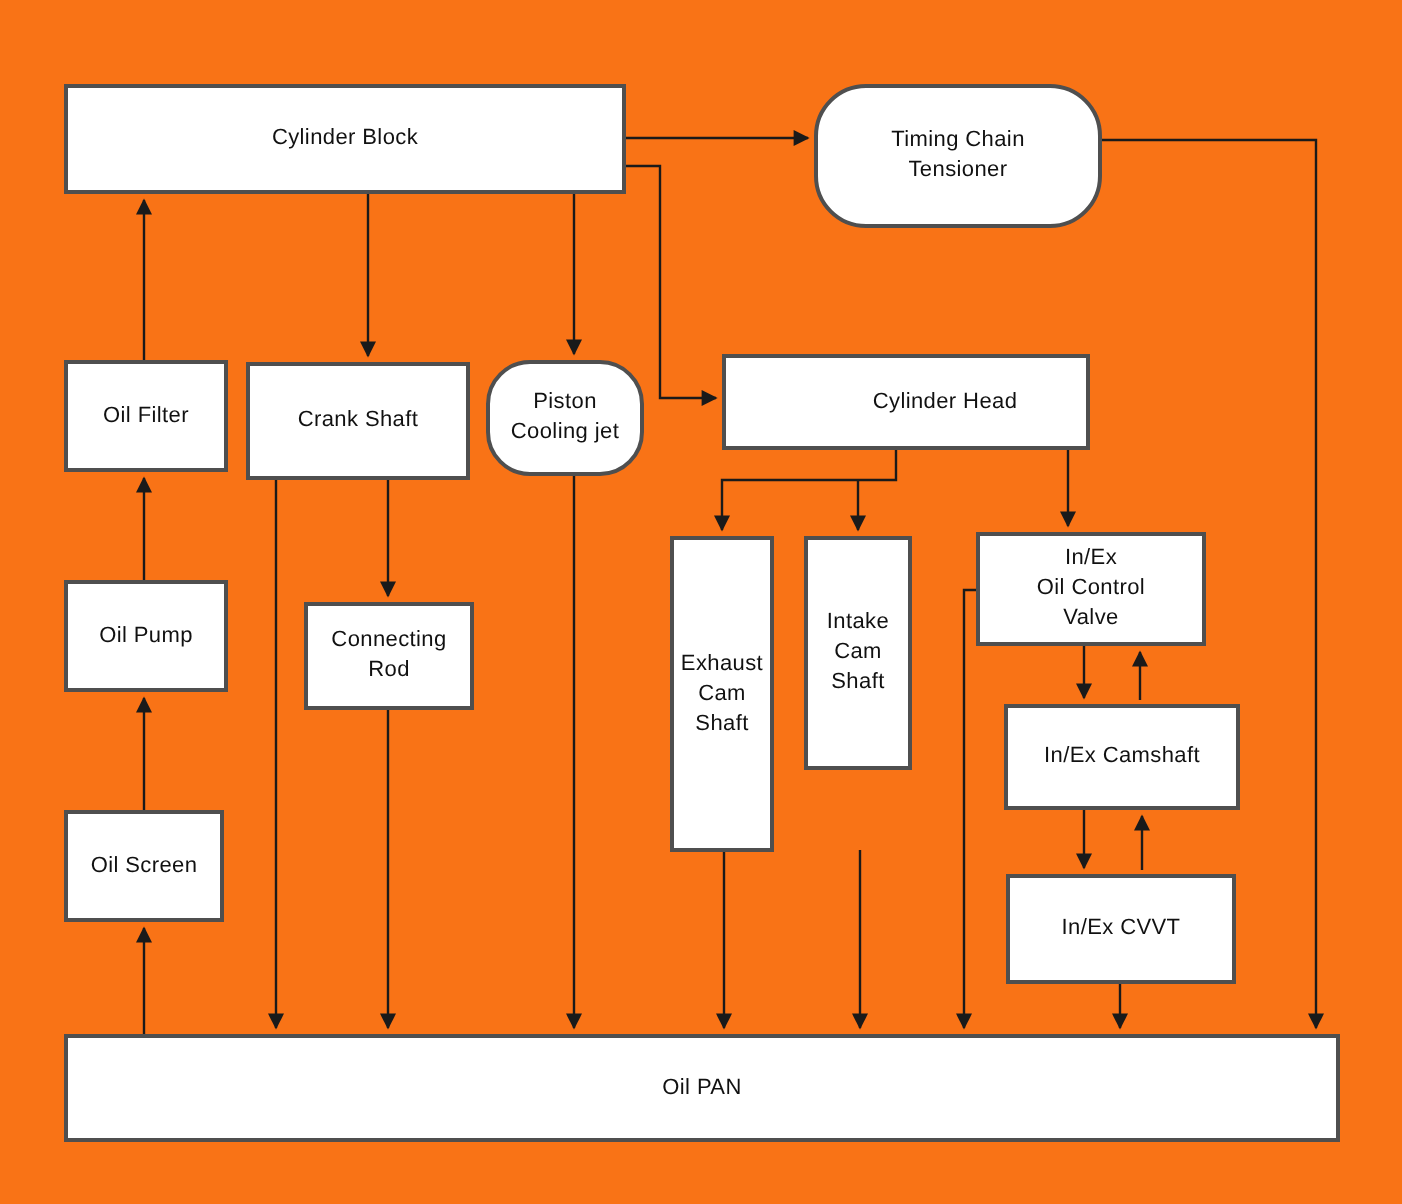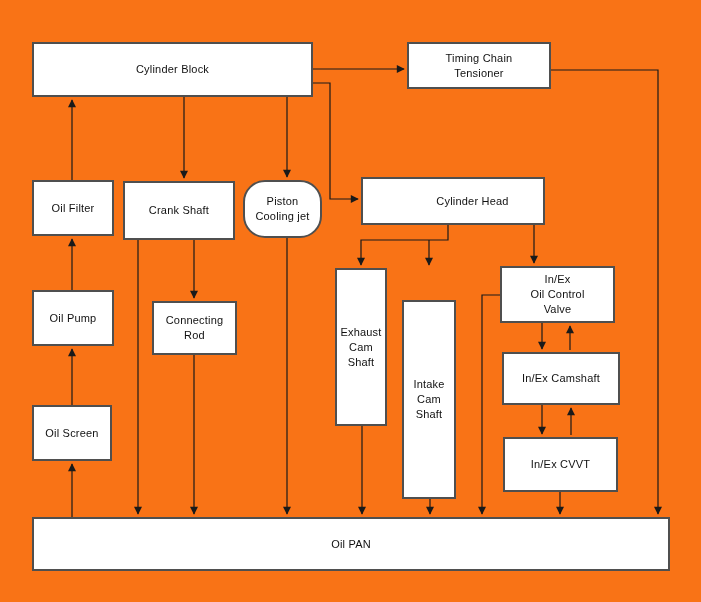--- a/index.html
+++ b/index.html
@@ -33,31 +33,31 @@
     justify-content: center;
     text-align: center;
     font-size: 11px;
     line-height: 15px;
     color: #111111;
     white-space: pre-line;
     letter-spacing: 0.2px;
   }
   
   .n-cylinder-block      { left: 32px;  top: 42px;  width: 281px; height: 55px; }
-  .n-timing-chain        { left: 407px; top: 42px;  width: 144px; height: 47px; }
+  .n-timing-chain        { left: 407px; top: 42px;  width: 144px; height: 72px; border-radius: 26px; }
   .n-oil-filter          { left: 32px;  top: 180px; width: 82px;  height: 56px; }
   .n-crank-shaft         { left: 123px; top: 181px; width: 112px; height: 59px; }
   .n-piston-cooling-jet  { left: 243px; top: 180px; width: 79px;  height: 58px; border-radius: 22px; }
   .n-cylinder-head       { left: 361px; top: 177px; width: 184px; height: 48px; padding-left: 39px; }
   .n-oil-pump            { left: 32px;  top: 290px; width: 82px;  height: 56px; text-align: right; }
   .n-connecting-rod      { left: 152px; top: 301px; width: 85px;  height: 54px; }
   .n-oil-screen          { left: 32px;  top: 405px; width: 80px;  height: 56px; }
   .n-exhaust-cam-shaft   { left: 335px; top: 268px; width: 52px;  height: 158px; }
-  .n-intake-cam-shaft    { left: 402px; top: 268px; width: 54px;  height: 199px; margin-top: 32px; }
-  .n-oil-control-valve   { left: 500px; top: 266px; width: 115px; height: 57px; }
+  .n-intake-cam-shaft    { left: 402px; top: 268px; width: 54px;  height: 117px; }
+  .n-oil-control-valve   { left: 488px; top: 266px; width: 115px; height: 57px; }
   .n-in-ex-camshaft      { left: 502px; top: 352px; width: 118px; height: 53px; }
   .n-in-ex-cvvt          { left: 503px; top: 437px; width: 115px; height: 55px; }
   .n-oil-pan             { left: 32px;  top: 517px; width: 638px; height: 54px; }
 </style>
 </head>
 <body>
 
 <div class="stage">
 
   <svg class="edges" viewBox="0 0 701 602" xmlns="http://www.w3.org/2000/svg">

